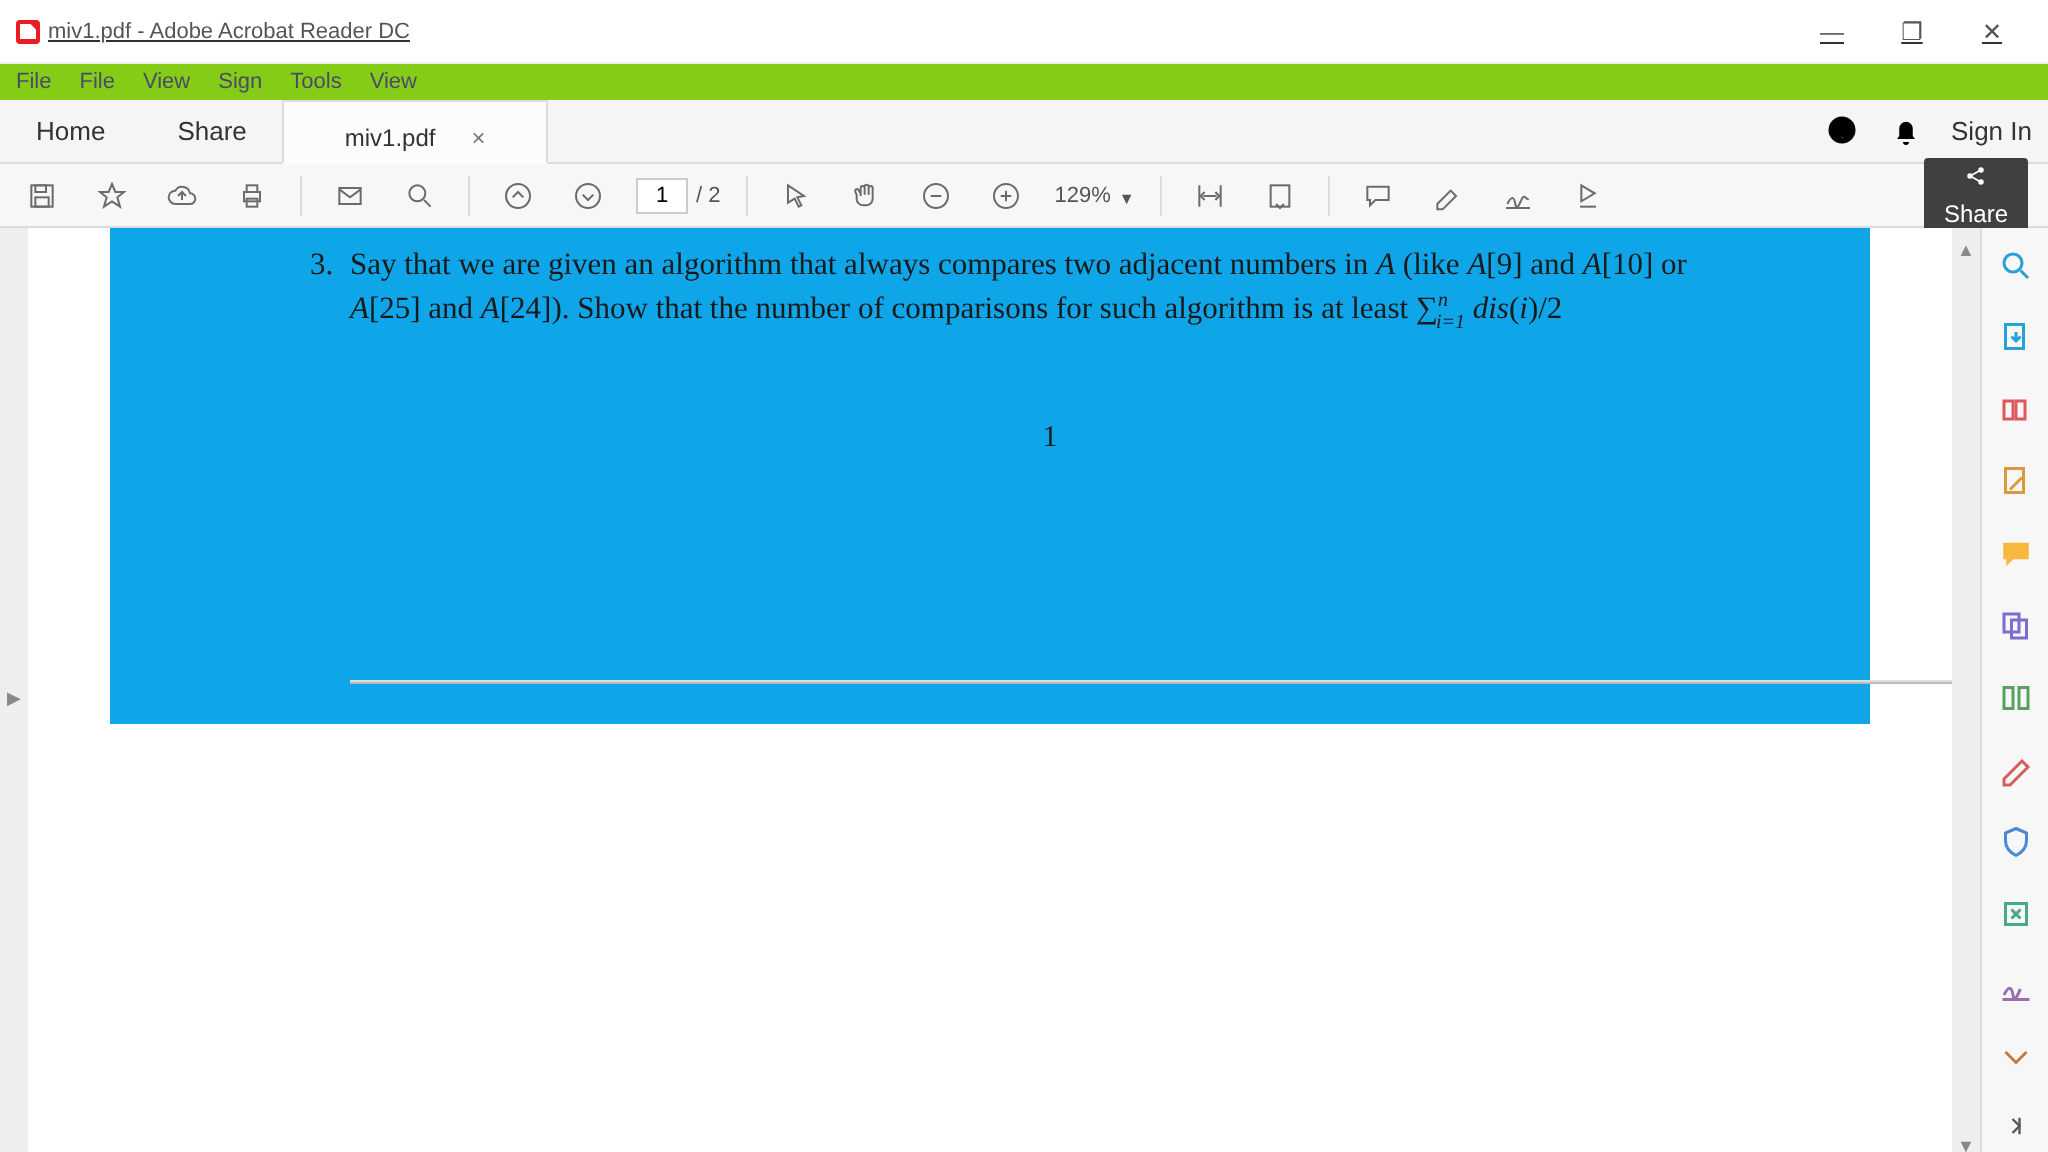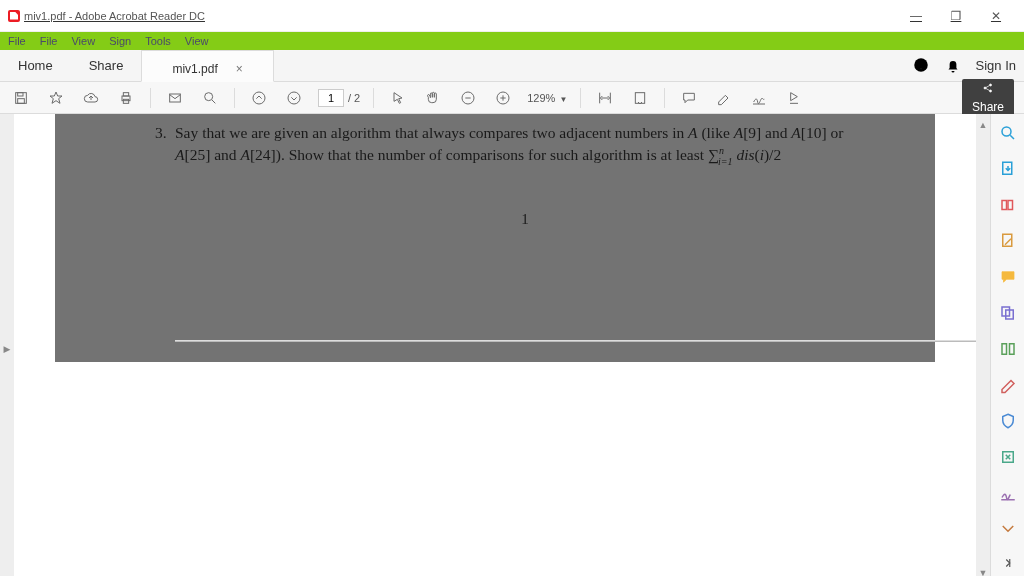--- a/index.html
+++ b/index.html
@@ -26,21 +26,21 @@
   .toolbar .tbtn { display:flex; align-items:center; justify-content:center; width:22px; height:22px; cursor:pointer; color:#6b6b6b;}
   .pagebox { display:flex; align-items:center; gap:4px; font-size:11px; color:#555;}
   .pagebox input { width:26px; height:18px; border:1px solid #ccc; text-align:center; font-size:11px;}
   .zoombox { font-size:11px; color:#555; display:flex; align-items:flex-end; gap:4px;}
   .sharebtn { background:#404040; color:#fff; font-size:12px; padding: 3px 10px; border-radius: 2px; display:flex; align-items:center; gap:6px; cursor:pointer;flex-direction:column;}
   .sharebtn svg{stroke:#fff; width:12px; height:12px;}
   .body { display:flex; height: calc(576px - 24px - 18px - 32px - 32px); }
   .leftgutter { width:14px; background:#eee; display:flex; align-items:center; justify-content:center;}
   .leftgutter .arrow{font-size:9px;color:#888;}
   .content { flex:1; background:#fff; overflow:hidden; position:relative;}
-  .page { background:#737373; width: 880px; margin: 0 auto; padding: 8px 60px 20px 120px; font-family: "Georgia", "Times New Roman", serif; font-size: 15.5px; color:#1a1a1a; line-height:1.45;}
+  .page { background:#0ea5e9; width: 880px; margin: 0 auto; padding: 8px 60px 20px 120px; font-family: "Georgia", "Times New Roman", serif; font-size: 15.5px; color:#1a1a1a; line-height:1.45;}
   .page ol { list-style: none; }
   .page li { position:relative; margin-bottom: 6px; padding-left: 0;}
   .page li::before { position:absolute; left:-20px;}
   .li3::before{content:"3.";} .li4::before{content:"4.";}
   .q5 { margin-left:-58px; margin-top:18px;}
   .q5 b{font-weight:bold;}
   .q5 .q5body{ padding-left:58px; display:inline;}
   .ital{font-style:italic;}
   .pagenum { text-align:center; margin-top: 40px; font-size:15px;}
   .pagedivider { width: 860px; margin: 110px auto 0; border-top: 1px solid #bbb; box-shadow: 0 -1px 0 #ddd;}

